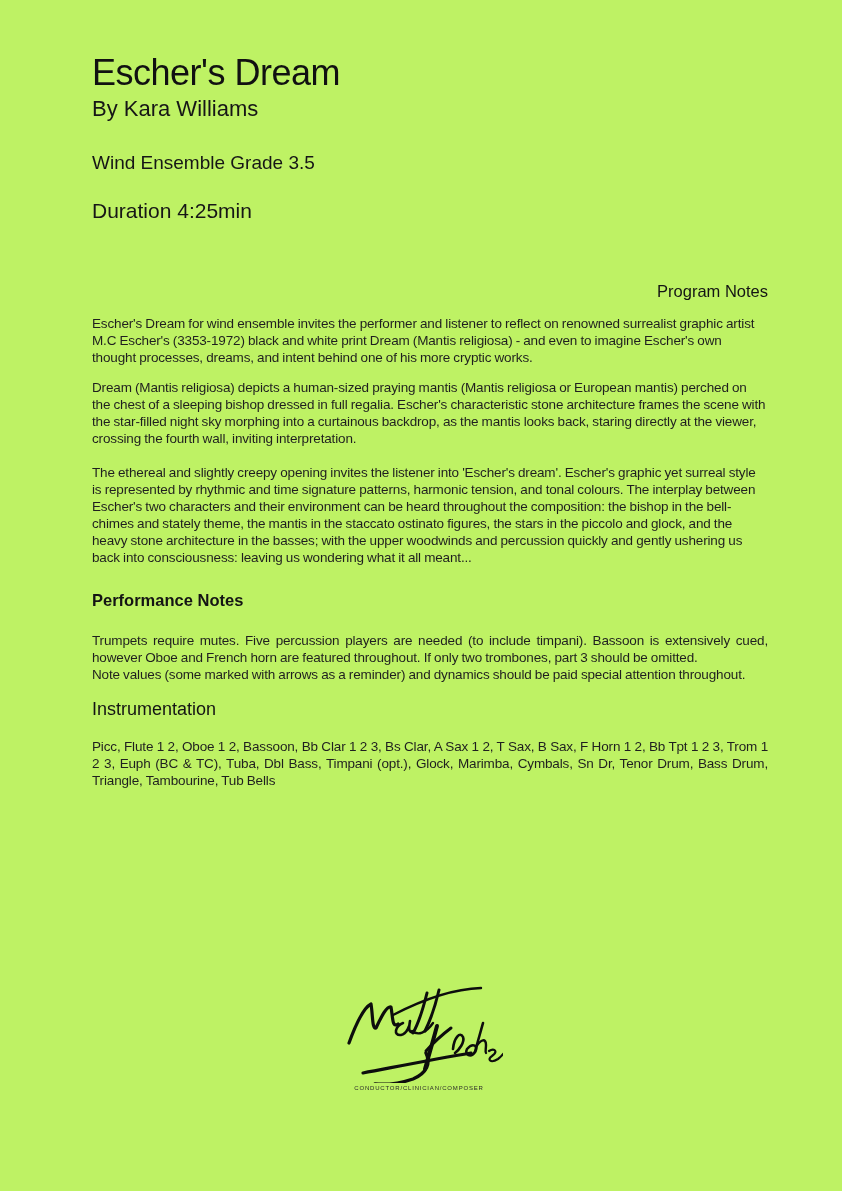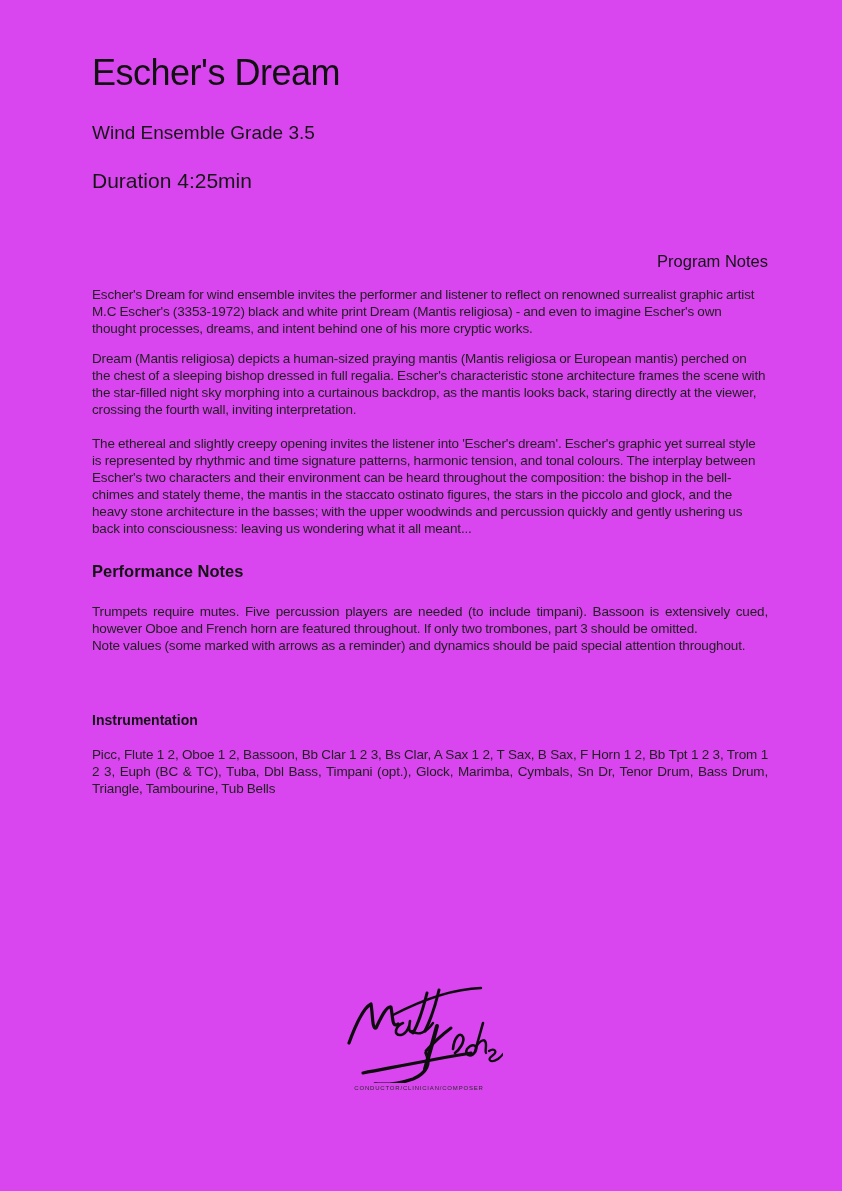--- a/index.html
+++ b/index.html
@@ -1,20 +1,20 @@
 <!DOCTYPE html>
 <html><head>
 <meta charset="utf-8">
 <style>
   html, body { margin: 0; padding: 0; background: #ffffff; }
   .page {
     position: relative;
     width: 842px;
     height: 1191px;
-    background: #d946ef;
+    background: #bef264;
     overflow: hidden;
     font-family: "Liberation Sans", "DejaVu Sans", sans-serif;
     color: #1c1c1c;
   }
   .content {
     position: absolute;
     left: 92px;
     top: 0;
     width: 676px;
   }
@@ -49,23 +49,23 @@
   .section-heading {
     margin: 0;
     font-size: 16.5px;
     line-height: 1.2;
     font-weight: 400;
     color: #141414;
   }
   .heading-program { margin-top: 59px; text-align: right; }
   .heading-performance { margin-top: 25px; font-weight: bold; }
   .heading-instrumentation {
-    margin-top: 58px;
-    font-size: 14px;
-    font-weight: 700;
+    margin-top: 16px;
+    font-size: 18px;
+    font-weight: 400;
   }
   .body-text {
     margin: 0;
     font-size: 13.5px;
     line-height: 17px;
     letter-spacing: -0.15px;
     word-spacing: -0.4px;
     color: #1f1f1f;
   }
   .pn-p1 { margin-top: 14px; }
@@ -98,20 +98,21 @@
     white-space: nowrap;
   }
 </style>
 </head>
 <body>
 
 <div class="page">
   <div class="content">
 
     <h1 class="title">Escher's Dream</h1>
+    <div class="byline">By Kara Williams</div>
     <div class="grade">Wind Ensemble Grade 3.5</div>
     <div class="duration">Duration 4:25min</div>
 
     <h2 class="section-heading heading-program">Program Notes</h2>
     <p class="body-text pn-p1">Escher's Dream  for wind ensemble invites the performer and listener to reflect on renowned surrealist graphic artist M.C Escher's (3353-1972) black and white print Dream (Mantis religiosa) - and even to imagine Escher's own thought processes, dreams, and intent behind one of his more cryptic works.</p>
     <p class="body-text pn-p2">Dream (Mantis religiosa) depicts a human-sized praying mantis (Mantis religiosa or European mantis) perched on the chest of a sleeping bishop dressed in full regalia. Escher's characteristic stone architecture frames the scene with the star-filled night sky morphing into a curtainous backdrop, as the mantis looks back, staring directly at the viewer, crossing the fourth wall, inviting interpretation.</p>
     <p class="body-text pn-p3">The ethereal  and slightly creepy opening invites the listener into 'Escher's dream'. Escher's graphic yet surreal style is represented by rhythmic and time signature patterns, harmonic tension, and tonal colours. The interplay between Escher's two characters and their environment can be heard throughout the composition: the bishop in the bell-chimes and stately theme, the mantis in the staccato ostinato figures, the stars in the piccolo and glock, and the heavy stone architecture in the basses; with the upper woodwinds and percussion quickly and gently ushering us back into consciousness: leaving us wondering what it all meant...</p>
 
     <h2 class="section-heading heading-performance">Performance Notes</h2>
     <p class="body-text justified perf-p1">Trumpets require mutes.  Five percussion players are needed (to include timpani). Bassoon is extensively cued, however Oboe and French horn are featured throughout. If only two trombones, part 3 should be omitted.</p>

